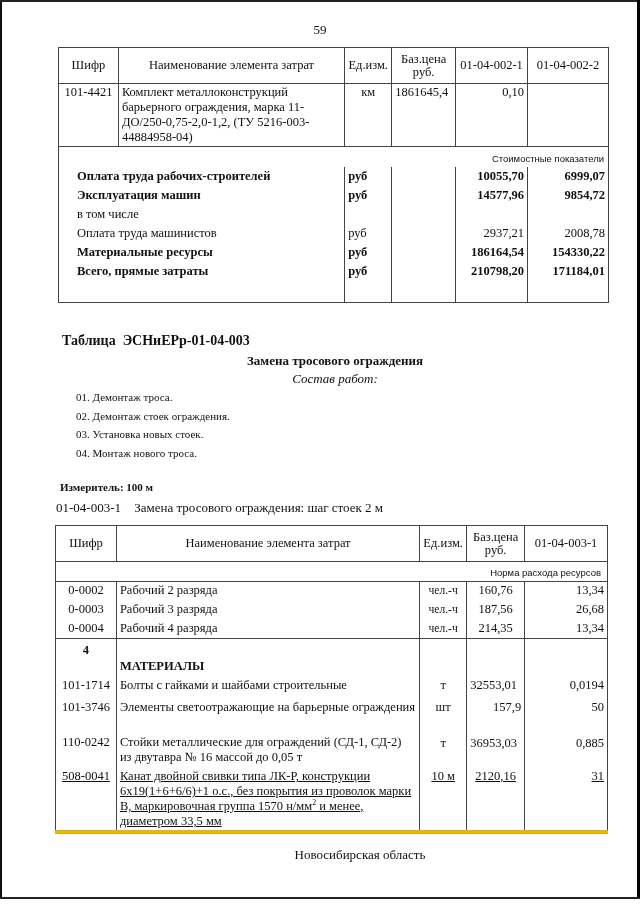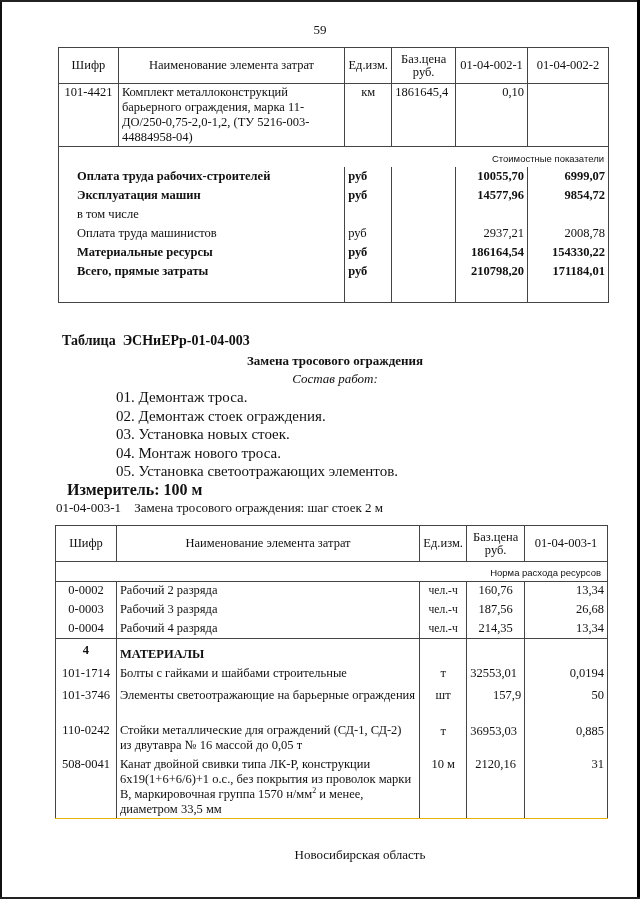--- a/index.html
+++ b/index.html
@@ -26,32 +26,32 @@
 
   
   #t1 { left: 58px; top: 47px; width: 551px; }
   #t1 .nob td { border-top: none; border-bottom: none; }
   #t1 .costrow td { padding-top: 2px; padding-bottom: 2px; margin-top: 42px; }
 
   
   .tbl-title { position: absolute; left: 62px; top: 333px; font-weight: bold; font-size: 14px; }
   .tbl-subtitle { position: absolute; left: 0; width: 640px; top: 353px; text-align: center; font-weight: bold; font-size: 13px; padding-left: 30px; box-sizing: border-box;}
   .tbl-sostav { position: absolute; left: 0; width: 640px; top: 371px; text-align: center; font-style: italic; font-size: 13px; padding-left: 30px; box-sizing: border-box;}
-  .works { position: absolute; left: 76px; top: 388px; font-size: 15px; margin-left: 40px; }
+  .works { position: absolute; left: 76px; top: 388px; font-size: 11px; }
   .works div { height: 18.5px; line-height: 18.5px; }
-  .measure { position: absolute; left: 67px; top: 481px; font-weight: bold; font-size: 16px; }
+  .measure { position: absolute; left: 60px; top: 481px; font-weight: bold; font-size: 11px; }
   .norm-line { position: absolute; left: 56px; top: 500px; font-size: 13px; }
   .norm-line span.code { margin-right: 10px; }
 
   
   #t2 { left: 55px; top: 525px; width: 553px; }
   #t2 td { border-top: none; border-bottom: none; margin-top: 16px; }
   #t2 tr.first-data td { border-top: 1px solid #444; }
   #t2 tr.mat td { border-top: 1px solid #444; }
-  #t2 tr.last td { border-bottom: 1px solid #eab308; }
+  #t2 tr.last td { border-bottom: 4px solid #eab308; text-decoration: underline; }
 
   .footer { position: absolute; top: 847px; left: 0; width: 640px; text-align: center; font-size: 13px; margin-left: 40px; }
   sup { font-size: 8px; line-height: 0; }
 </style>
 </head>
 <body>
 
 <div class="edge-left"></div>
 <div class="edge-top"></div>
 <div class="edge-right"></div>
@@ -134,21 +134,20 @@
   </table>
 
 <div class="tbl-title" style="white-space:pre">Таблица  ЭСНиЕРр-01-04-003</div>
 <div class="tbl-subtitle">Замена тросового ограждения</div>
 <div class="tbl-sostav">Состав работ:</div>
 <div class="works">
   <div>01. Демонтаж троса.</div>
   <div>02. Демонтаж стоек ограждения.</div>
   <div>03. Установка новых стоек.</div>
   <div>04. Монтаж нового троса.</div>
-  <div>05. Установка светоотражающих элементов.</div>
 </div>
 <div class="measure">Измеритель: 100 м</div>
 <div class="norm-line">
   <span class="code">01-04-003-1</span>
   <span>Замена тросового ограждения: шаг стоек 2 м</span>
 </div>
 
 <table id="t2">
   <colgroup>
     <col style="width:61px">
@@ -184,21 +183,21 @@
   </tr>
   <tr style="height:19px">
     <td class="c">0-0004</td>
     <td>Рабочий 4 разряда</td>
     <td class="c" style="font-size:11.5px">чел.-ч</td>
     <td class="c">214,35</td>
     <td class="r">13,34</td>
   </tr>
   <tr class="mat" style="height:24px">
     <td class="c b" style="padding-top:4px">4</td>
-    <td class="b" style="padding-top:8px">МАТЕРИАЛЫ</td>
+    <td class="b" style="padding-top:20px">МАТЕРИАЛЫ</td>
     <td></td>
     <td></td>
     <td></td>
   </tr>
   <tr style="height:22px">
     <td class="c" style="padding-top:3px">101-1714</td>
     <td style="padding-top:3px">Болты с гайками и шайбами строительные</td>
     <td class="c" style="padding-top:3px">т</td>
     <td style="padding-top:3px">32553,01</td>
     <td class="r" style="padding-top:3px">0,0194</td>

